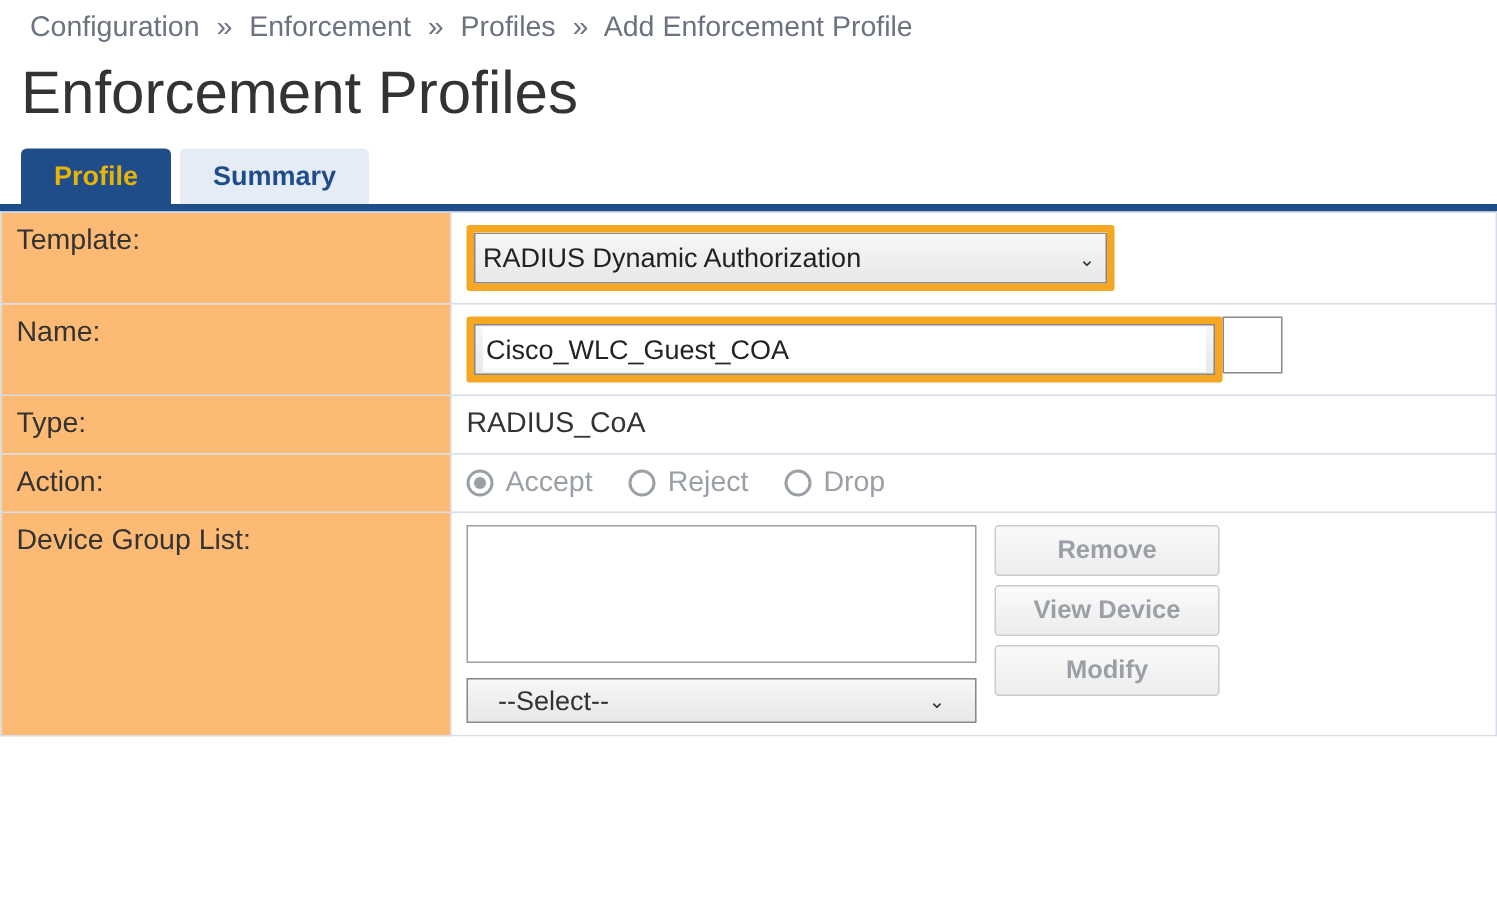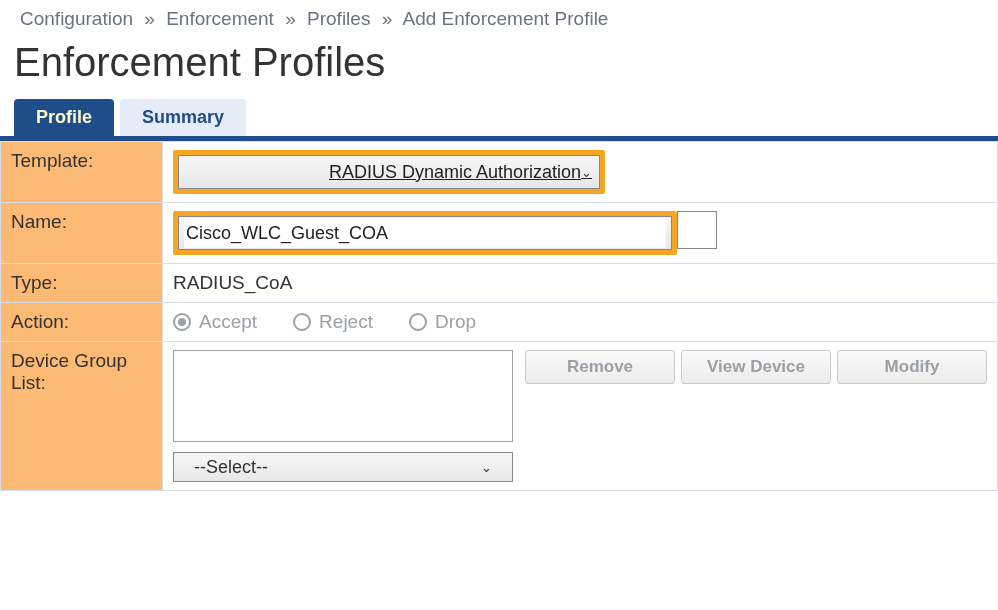--- a/index.html
+++ b/index.html
@@ -36,21 +36,21 @@
     background: #e6ecf5;
     color: #1f4d8a;
     font-weight: 700;
     font-size: 18px;
     cursor: pointer;
     border-radius: 4px 4px 0 0;
     margin-right: 6px;
   }
   .tab.active {
     background: #1f4d8a;
-    color: #fef9c3;
+    color: #eab308;
   }
   .form-table {
     width: 100%;
     border-collapse: collapse;
   }
   .form-table td {
     border: 1px solid #d6dde7;
     padding: 8px 10px;
     vertical-align: top;
     font-size: 19px;
@@ -71,24 +71,23 @@
     background: linear-gradient(#f7f7f7,#e7e7e7);
     border-radius: 2px;
     padding: 2px 6px;
     box-shadow: inset 0 0 0 1px #888;
   }
   .template-select {
     width: 410px;
     height: 30px;
     display: flex;
     align-items: center;
-    justify-content: flex-end;
+    justify-content: space-between;
     font-size: 18px;
     color: #222;
-    text-decoration: underline;
   }
   .template-select .chev {
     font-size: 13px;
     color: #333;
     margin-right: 2px;
   }
   .name-field {
     display: inline-flex;
     align-items: stretch;
   }
@@ -118,34 +117,34 @@
     background: #fff;
     font-size: 18px;
     position: relative;
   }
   .desc-textarea .resize {
     position:absolute;
     right:0;bottom:0;width:16px;height:16px;
     background:
       linear-gradient(135deg, transparent 0 50%, #888 50% 55%, transparent 55% 65%, #888 65% 70%, transparent 70% 80%, #888 80% 85%, transparent 85%);
   }
-  .radio-row { display:flex; gap:36px; align-items:center; color:#9aa0a6; }
+  .radio-row { display:flex; gap:24px; align-items:center; color:#9aa0a6; }
   .radio {
     width:18px;height:18px;border:2px solid #9aa0a6;border-radius:50%;
     display:inline-flex;align-items:center;justify-content:center;
   }
   .radio.checked::after{
     content:"";width:8px;height:8px;border-radius:50%;background:#9aa0a6;
   }
   .radio-item{display:flex;align-items:center;gap:8px;font-size:19px;}
   .dgl-row { display:flex; gap:12px; align-items:flex-start; }
   .listbox {
     width:340px;height:92px;border:1px solid #9aa0a6;background:#fff;
   }
-  .btn-col{display:flex;flex-direction:row;gap:6px;}
+  .btn-col{display:flex;flex-direction:column;gap:6px;}
   .btn {
     width:150px;padding:6px 0;text-align:center;
     border:1px solid #c7ccd1;background:linear-gradient(#fafafa,#ececec);
     color:#9aa0a6;font-weight:700;font-size:17px;border-radius:3px;
     cursor:pointer;
   }
   .select-ctl{
     margin-top:10px;width:340px;height:30px;border:1px solid #888;
     background:linear-gradient(#f7f7f7,#e7e7e7);
     display:flex;align-items:center;justify-content:space-between;

